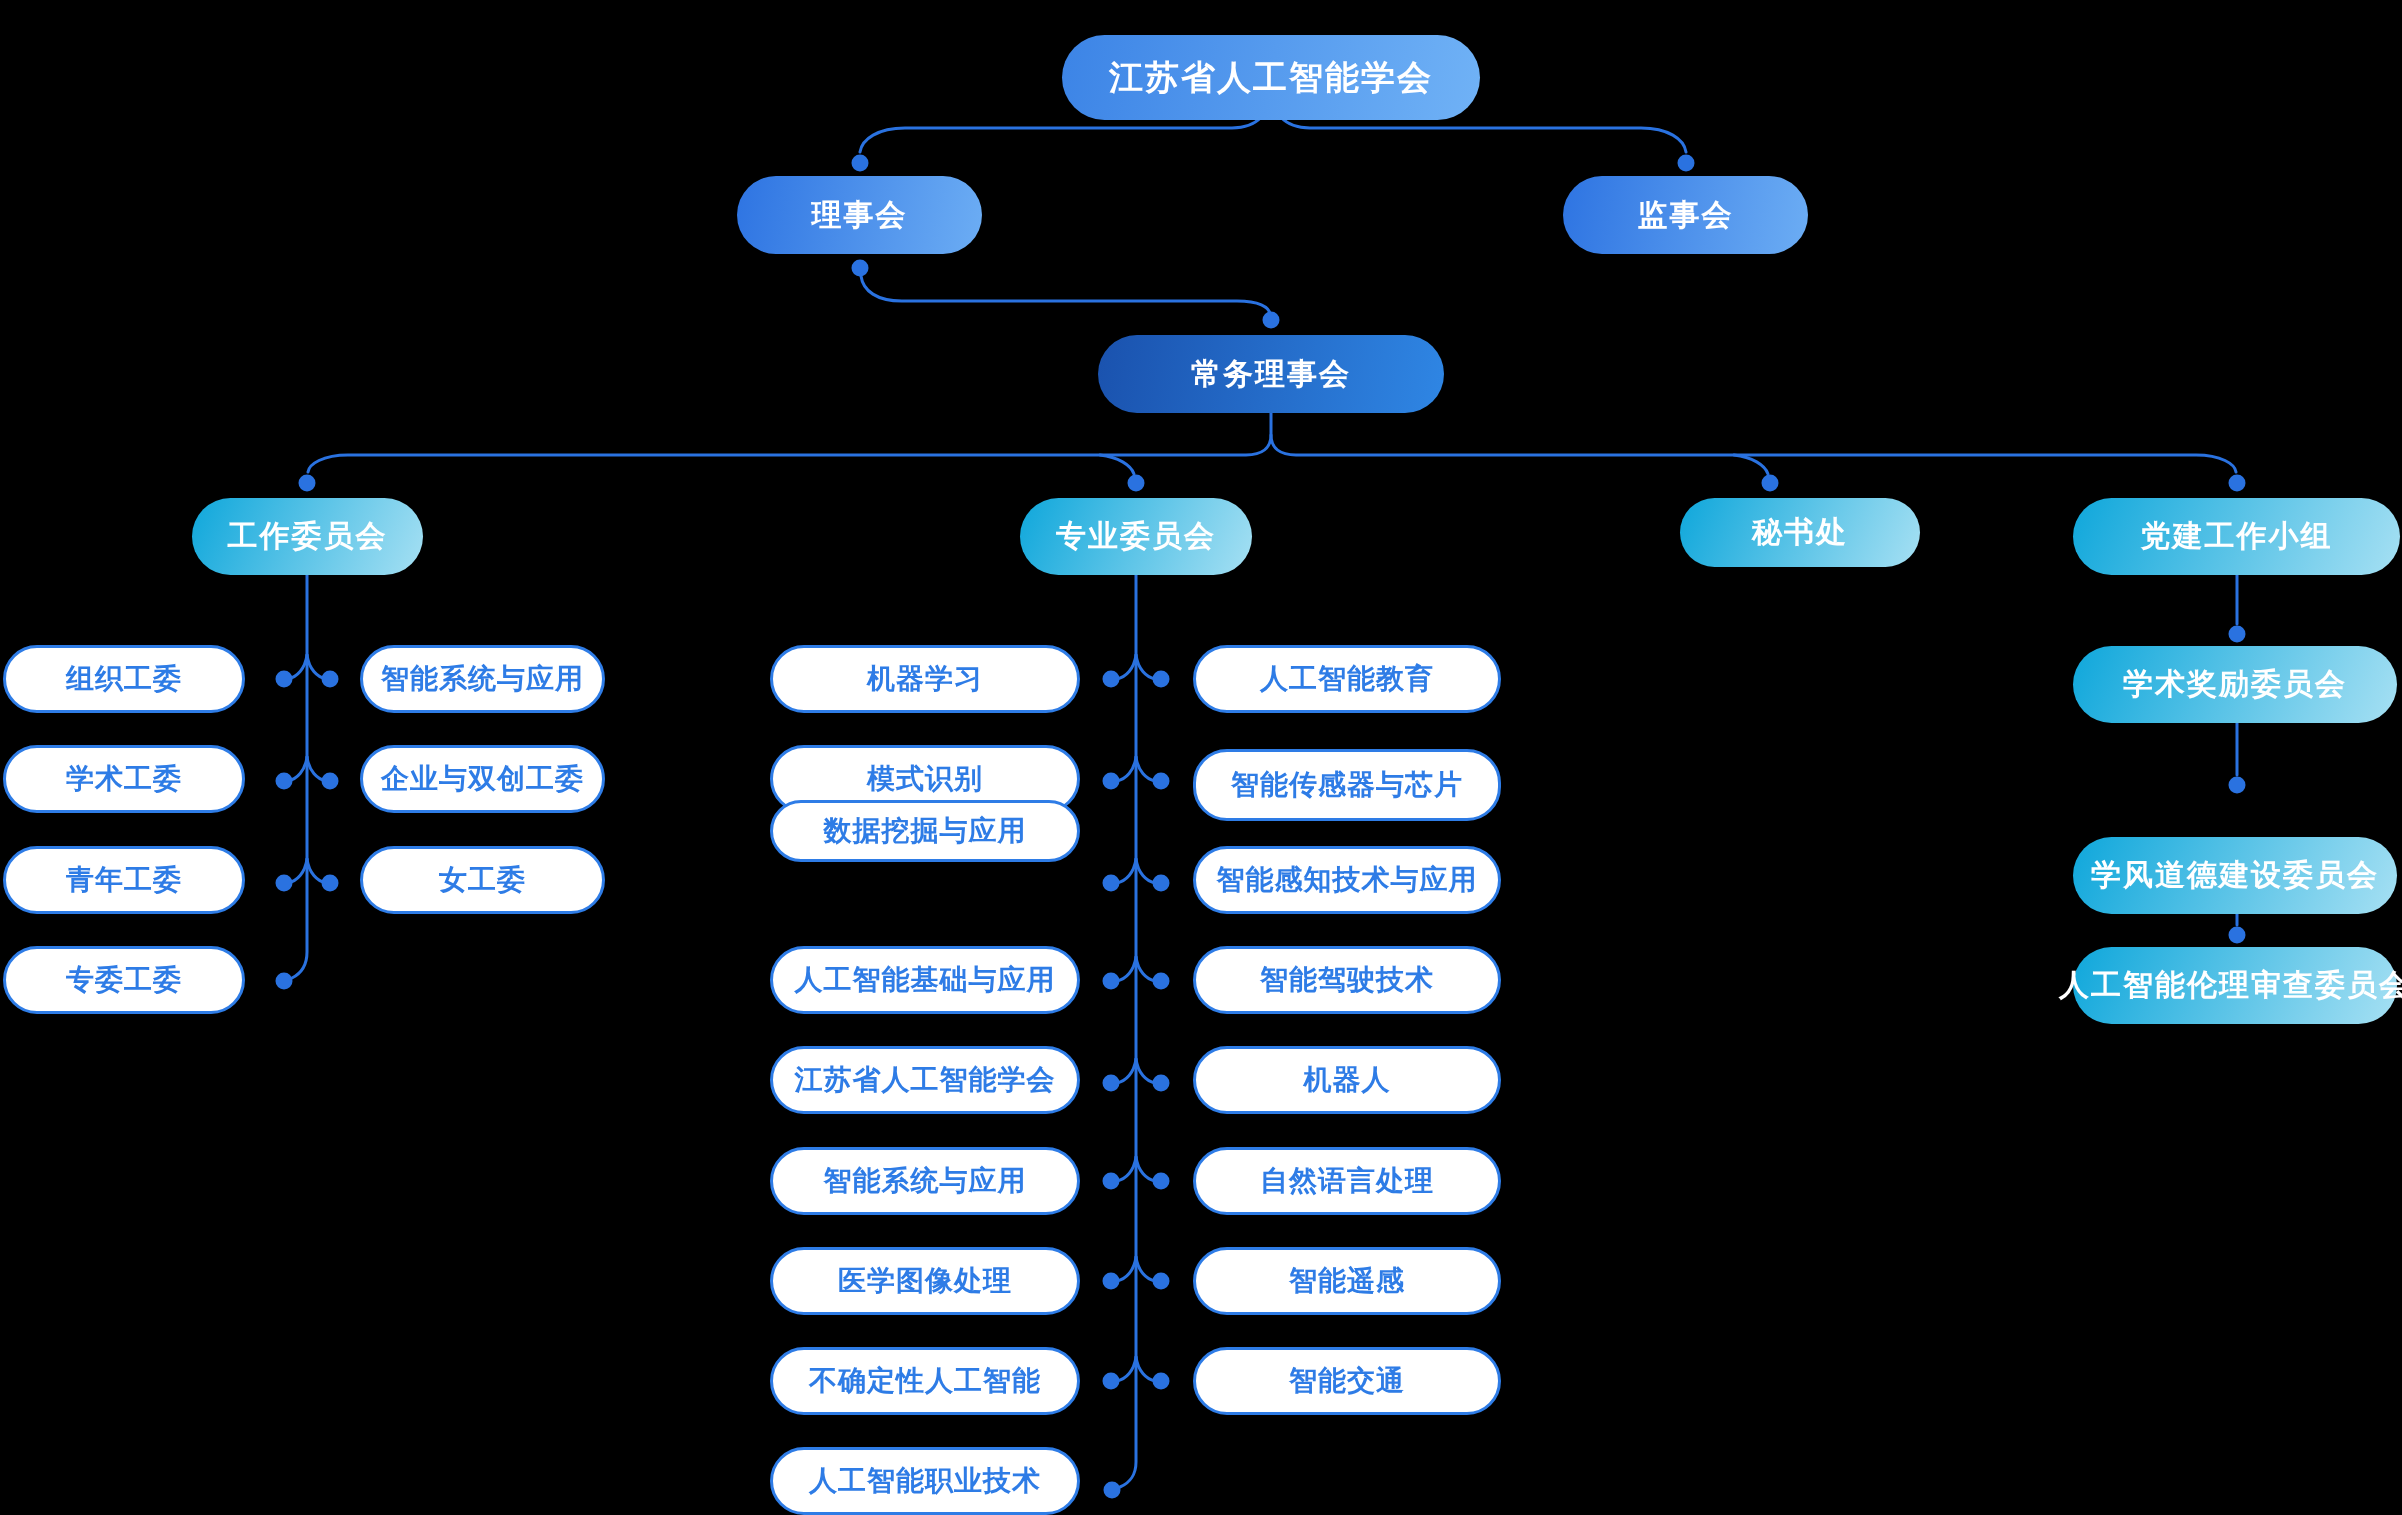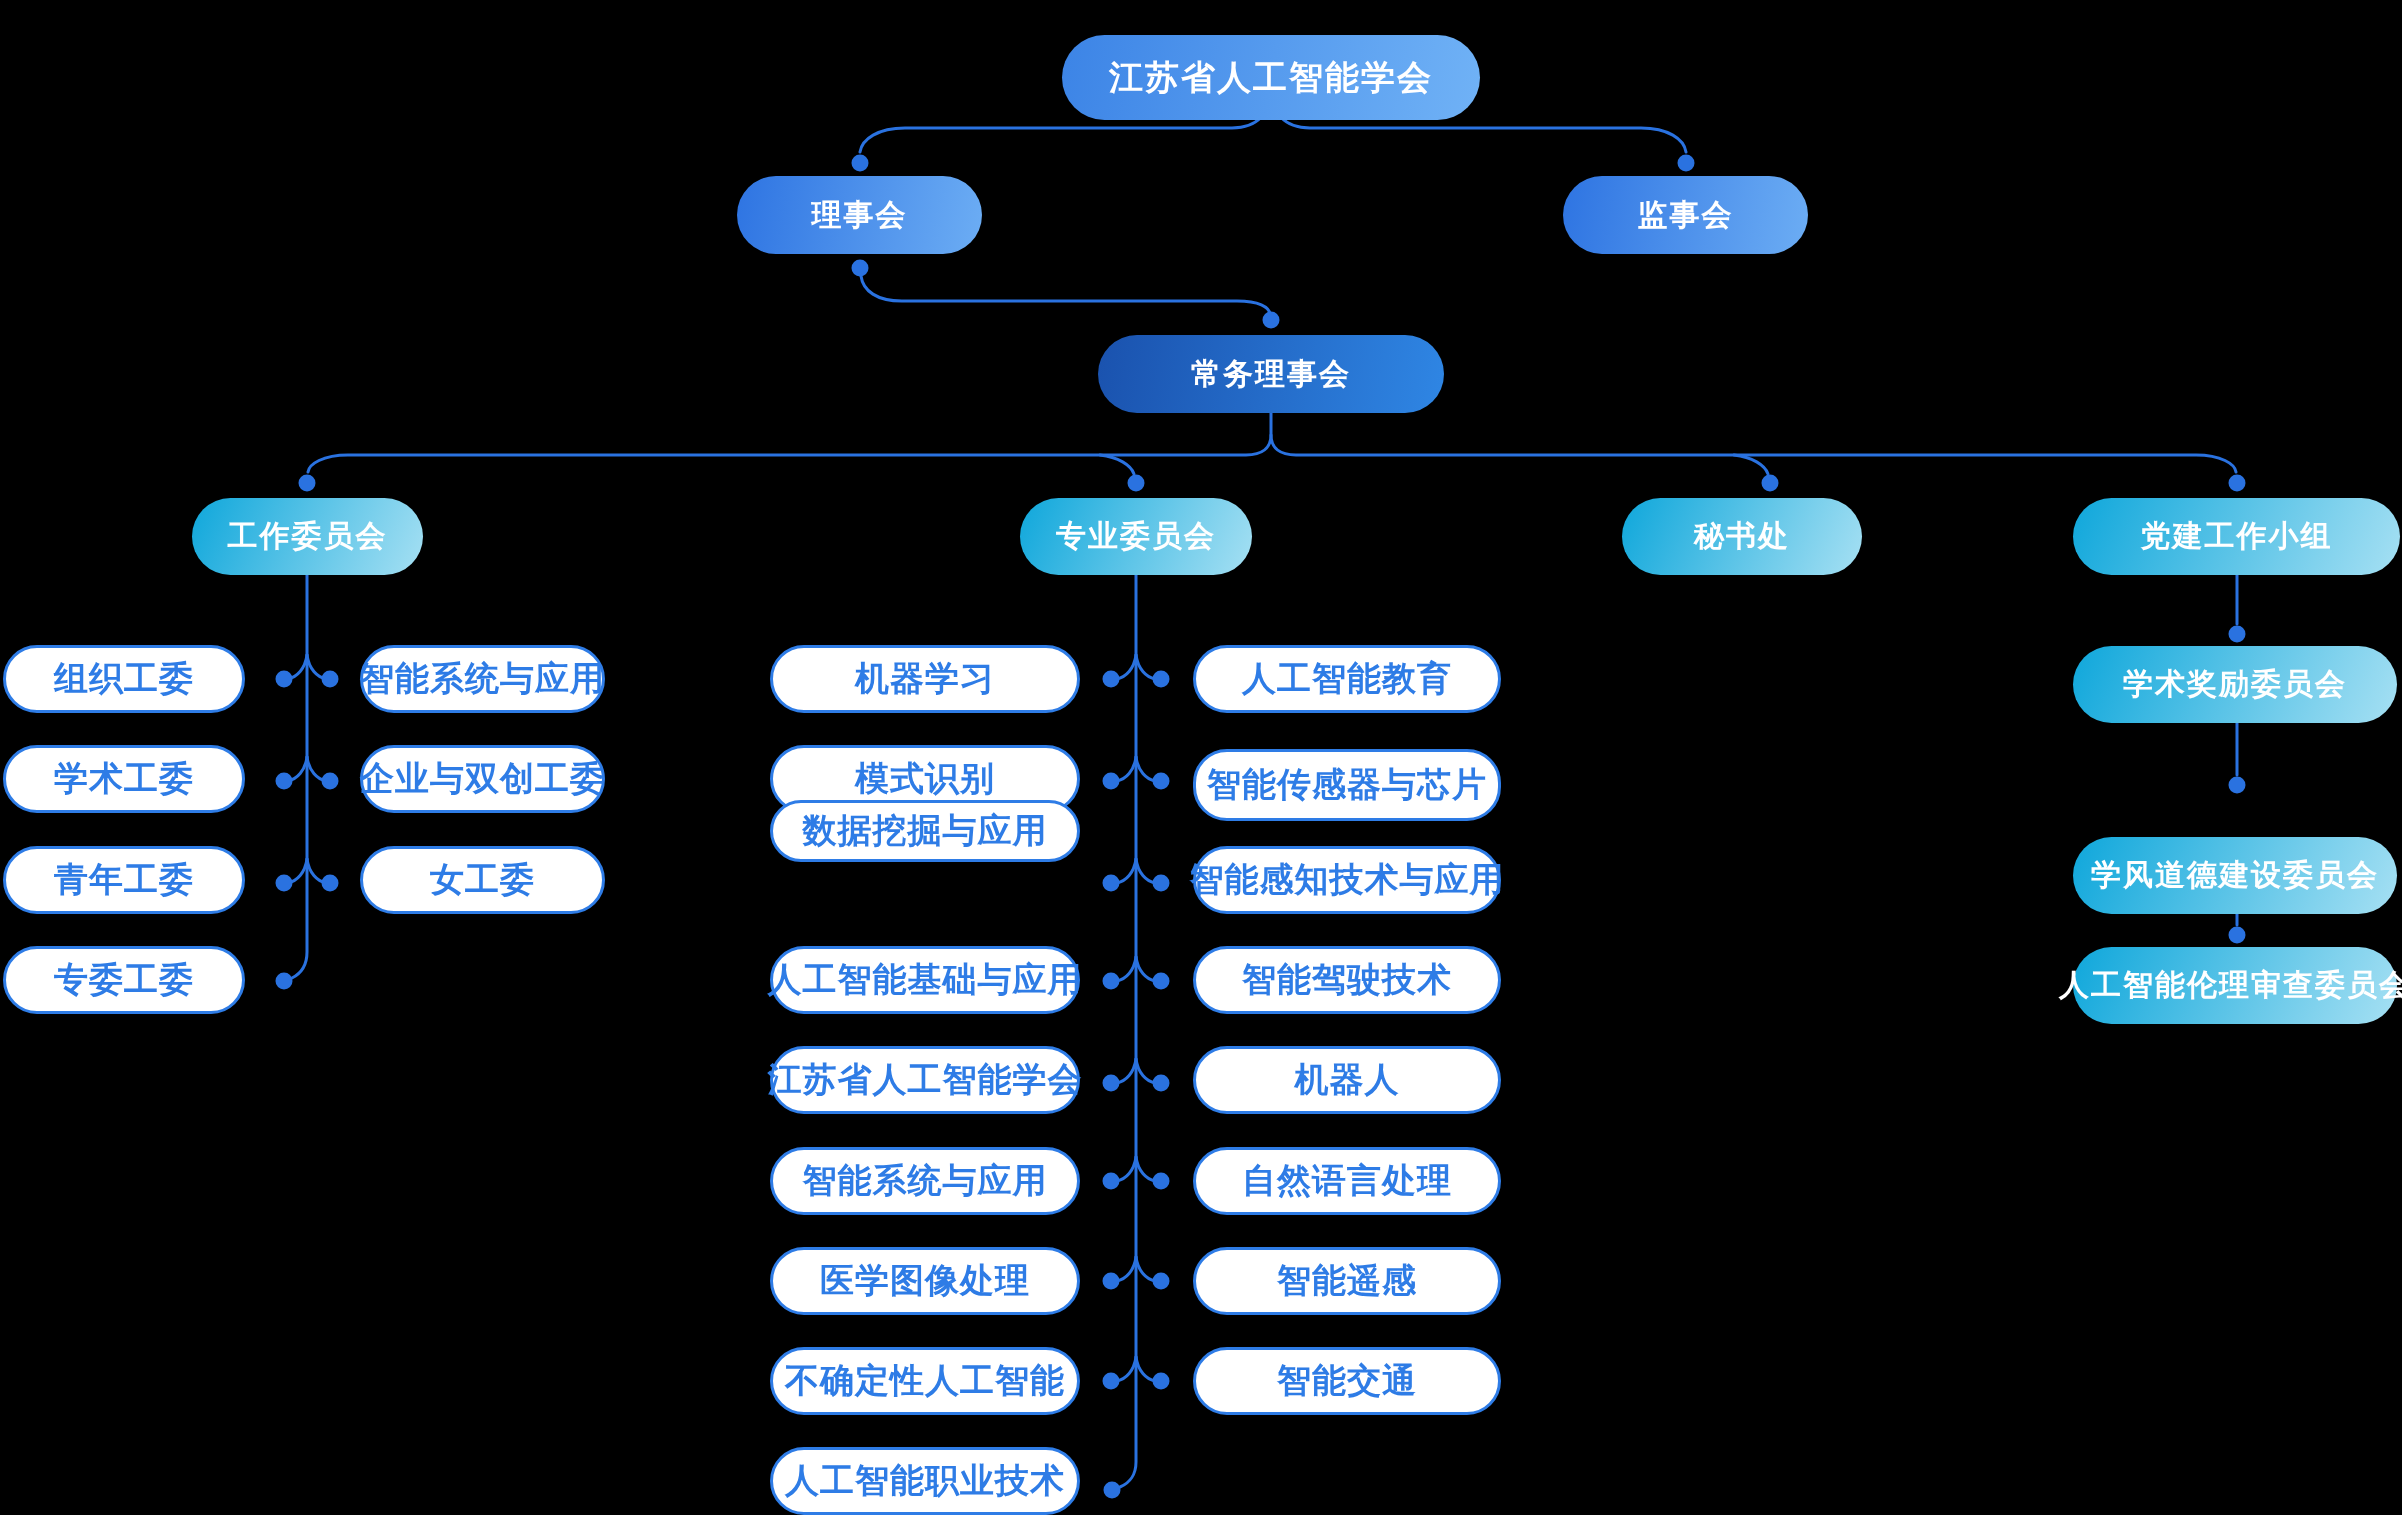--- a/index.html
+++ b/index.html
@@ -16,21 +16,21 @@
     display:flex;align-items:center;justify-content:center;
     font-weight:bold;color:#fff;letter-spacing:2px;
     white-space:nowrap;box-sizing:border-box;
   }
   .grad-root{background:linear-gradient(100deg,#3c84e6,#70b2f6);font-size:34px;}
   .grad-blue{background:linear-gradient(100deg,#2e74e2,#6cadf4);font-size:30px;}
   .grad-dark{background:linear-gradient(100deg,#1a52ae,#2f86e4);font-size:30px;}
   .grad-cyan{background:linear-gradient(115deg,#0fa7db,#a6e0f3);font-size:30px;}
   .outline{
     background:#fff;border:3px solid #2e7ce6;color:#2e7ce6;
-    font-size:34px;letter-spacing:1px;
+    font-size:28px;letter-spacing:1px;
   }
 </style>
 </head>
 <body>
 
 <div id="canvas">
   <svg id="wires" viewBox="0 0 2402 1515" xmlns="http://www.w3.org/2000/svg">
       <path d="M1271,88 C1271,112 1258,128 1232,128 L905,128 C878,128 862,139 860,152" fill="none" stroke="#2a72e0" stroke-width="3" stroke-linecap="round"></path>
       <path d="M1271,88 C1271,112 1284,128 1310,128 L1641,128 C1668,128 1684,139 1686,152" fill="none" stroke="#2a72e0" stroke-width="3" stroke-linecap="round"></path>
       <path d="M861,276 C863,291 877,301 902,301 L1237,301 C1259,301 1269,307 1270,314" fill="none" stroke="#2a72e0" stroke-width="3" stroke-linecap="round"></path>
@@ -100,21 +100,21 @@
       <circle cx="2237" cy="634" r="8.5" fill="#2a72e0"></circle>
       <circle cx="2237" cy="785" r="8.5" fill="#2a72e0"></circle>
       <circle cx="2237" cy="935" r="8.5" fill="#2a72e0"></circle>
     </svg>
 <div class="pill grad-root" style="left: 1062px; top: 3px; width: 418px; height: 85px; border-radius: 42.5px; margin-top: 32px;">江苏省人工智能学会</div>
     <div class="pill grad-blue" style="left: 737px; top: 176px; width: 245px; height: 78px; border-radius: 39px;">理事会</div>
     <div class="pill grad-blue" style="left: 1563px; top: 176px; width: 245px; height: 78px; border-radius: 39px; text-align: right;">监事会</div>
     <div class="pill grad-dark" style="left: 1098px; top: 335px; width: 346px; height: 78px; border-radius: 39px;">常务理事会</div>
     <div class="pill grad-cyan" style="left: 192px; top: 498px; width: 231px; height: 77px; border-radius: 38.5px;">工作委员会</div>
     <div class="pill grad-cyan" style="left: 1020px; top: 498px; width: 232px; height: 77px; border-radius: 38.5px;">专业委员会</div>
-    <div class="pill grad-cyan" style="left: 1622px; top: 498px; width: 240px; height: 77px; border-radius: 38.5px;">秘书处</div>
+    <div class="pill grad-cyan" style="left: 1680px; top: 498px; width: 240px; height: 69px; border-radius: 38.5px;">秘书处</div>
     <div class="pill grad-cyan" style="left: 2073px; top: 498px; width: 327px; height: 77px; border-radius: 38.5px;">党建工作小组</div>
     <div class="pill outline" style="left: 3px; top: 645px; width: 242px; height: 68px; border-radius: 34px;">组织工委</div>
     <div class="pill outline" style="left: 3px; top: 745px; width: 242px; height: 68px; border-radius: 34px;">学术工委</div>
     <div class="pill outline" style="left: 3px; top: 846px; width: 242px; height: 68px; border-radius: 34px;">青年工委</div>
     <div class="pill outline" style="left: 3px; top: 946px; width: 242px; height: 68px; border-radius: 34px;">专委工委</div>
     <div class="pill outline" style="left: 360px; top: 645px; width: 245px; height: 68px; border-radius: 34px;">智能系统与应用</div>
     <div class="pill outline" style="left: 360px; top: 745px; width: 245px; height: 68px; border-radius: 34px;">企业与双创工委</div>
     <div class="pill outline" style="left: 360px; top: 846px; width: 245px; height: 68px; border-radius: 34px;">女工委</div>
     <div class="pill outline" style="left: 770px; top: 645px; width: 310px; height: 68px; border-radius: 34px;">机器学习</div>
     <div class="pill outline" style="left: 770px; top: 745px; width: 310px; height: 68px; border-radius: 34px;">模式识别</div>

